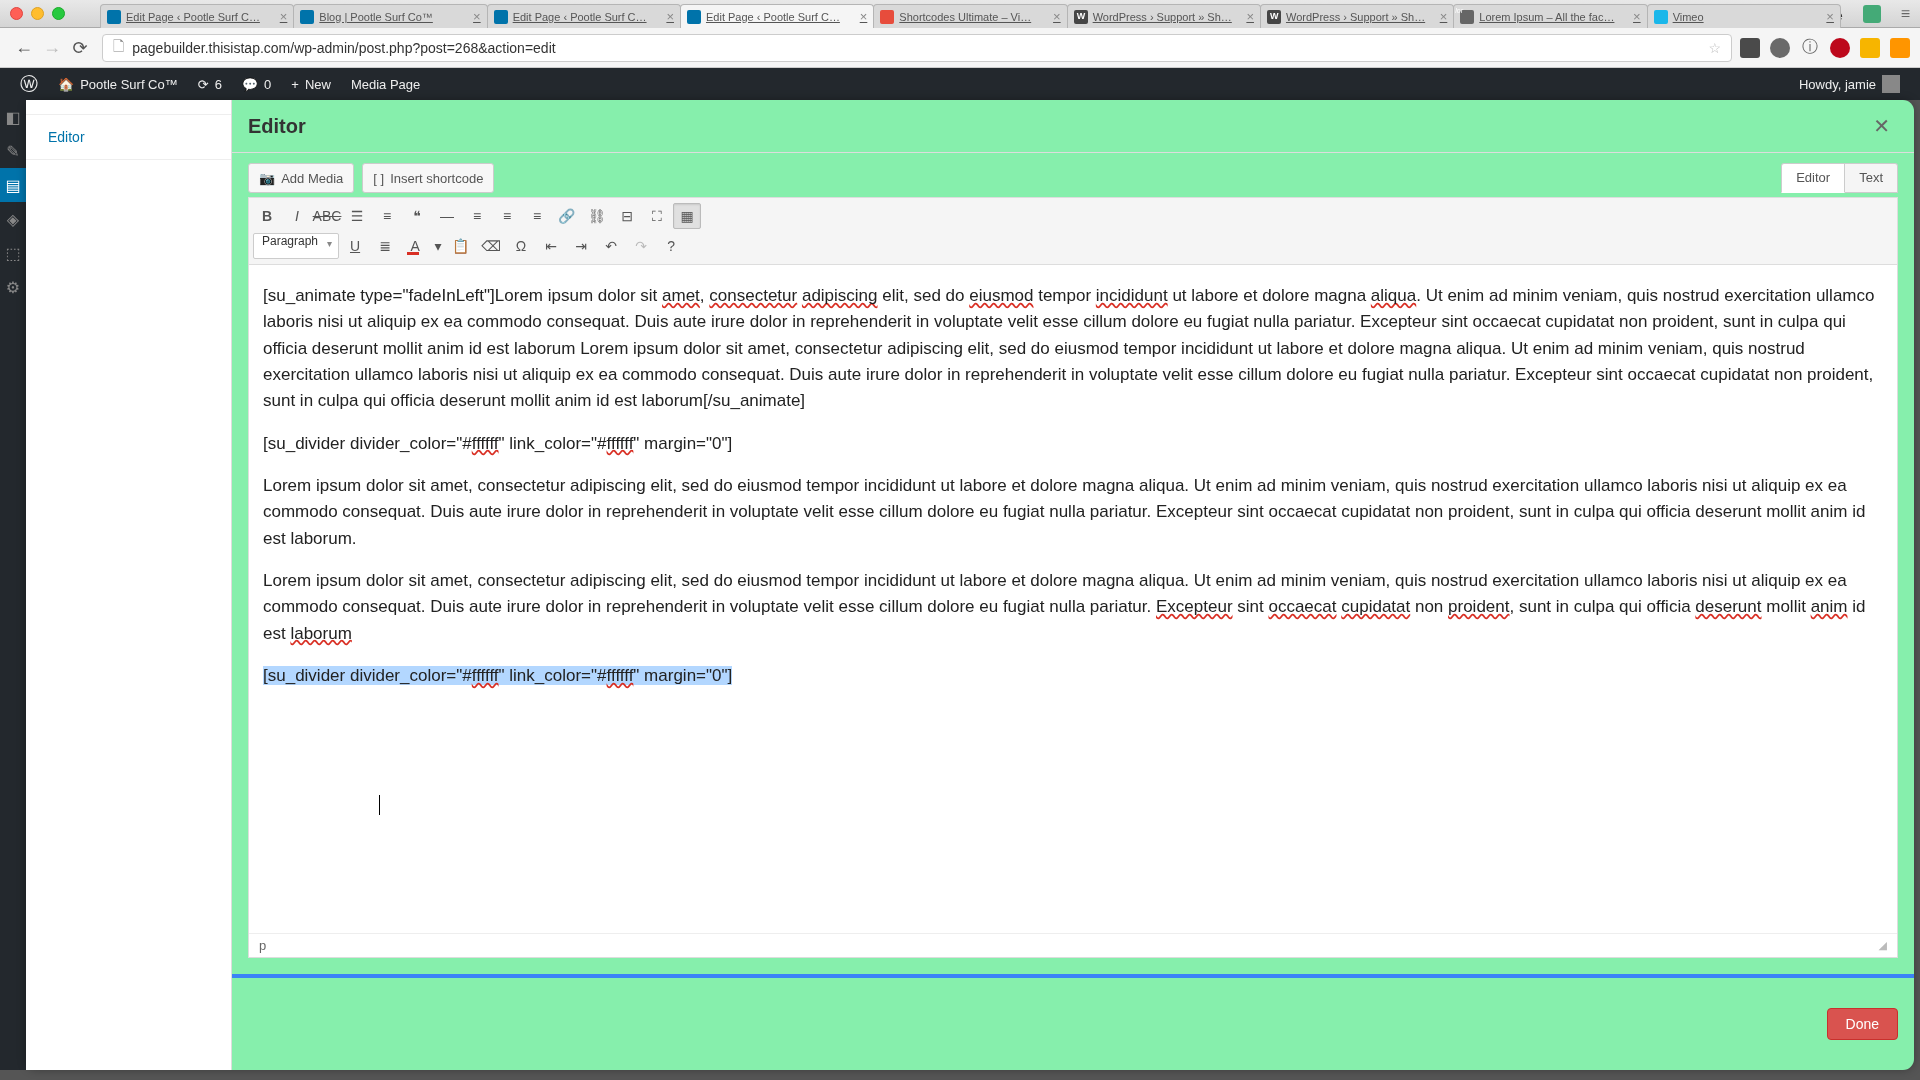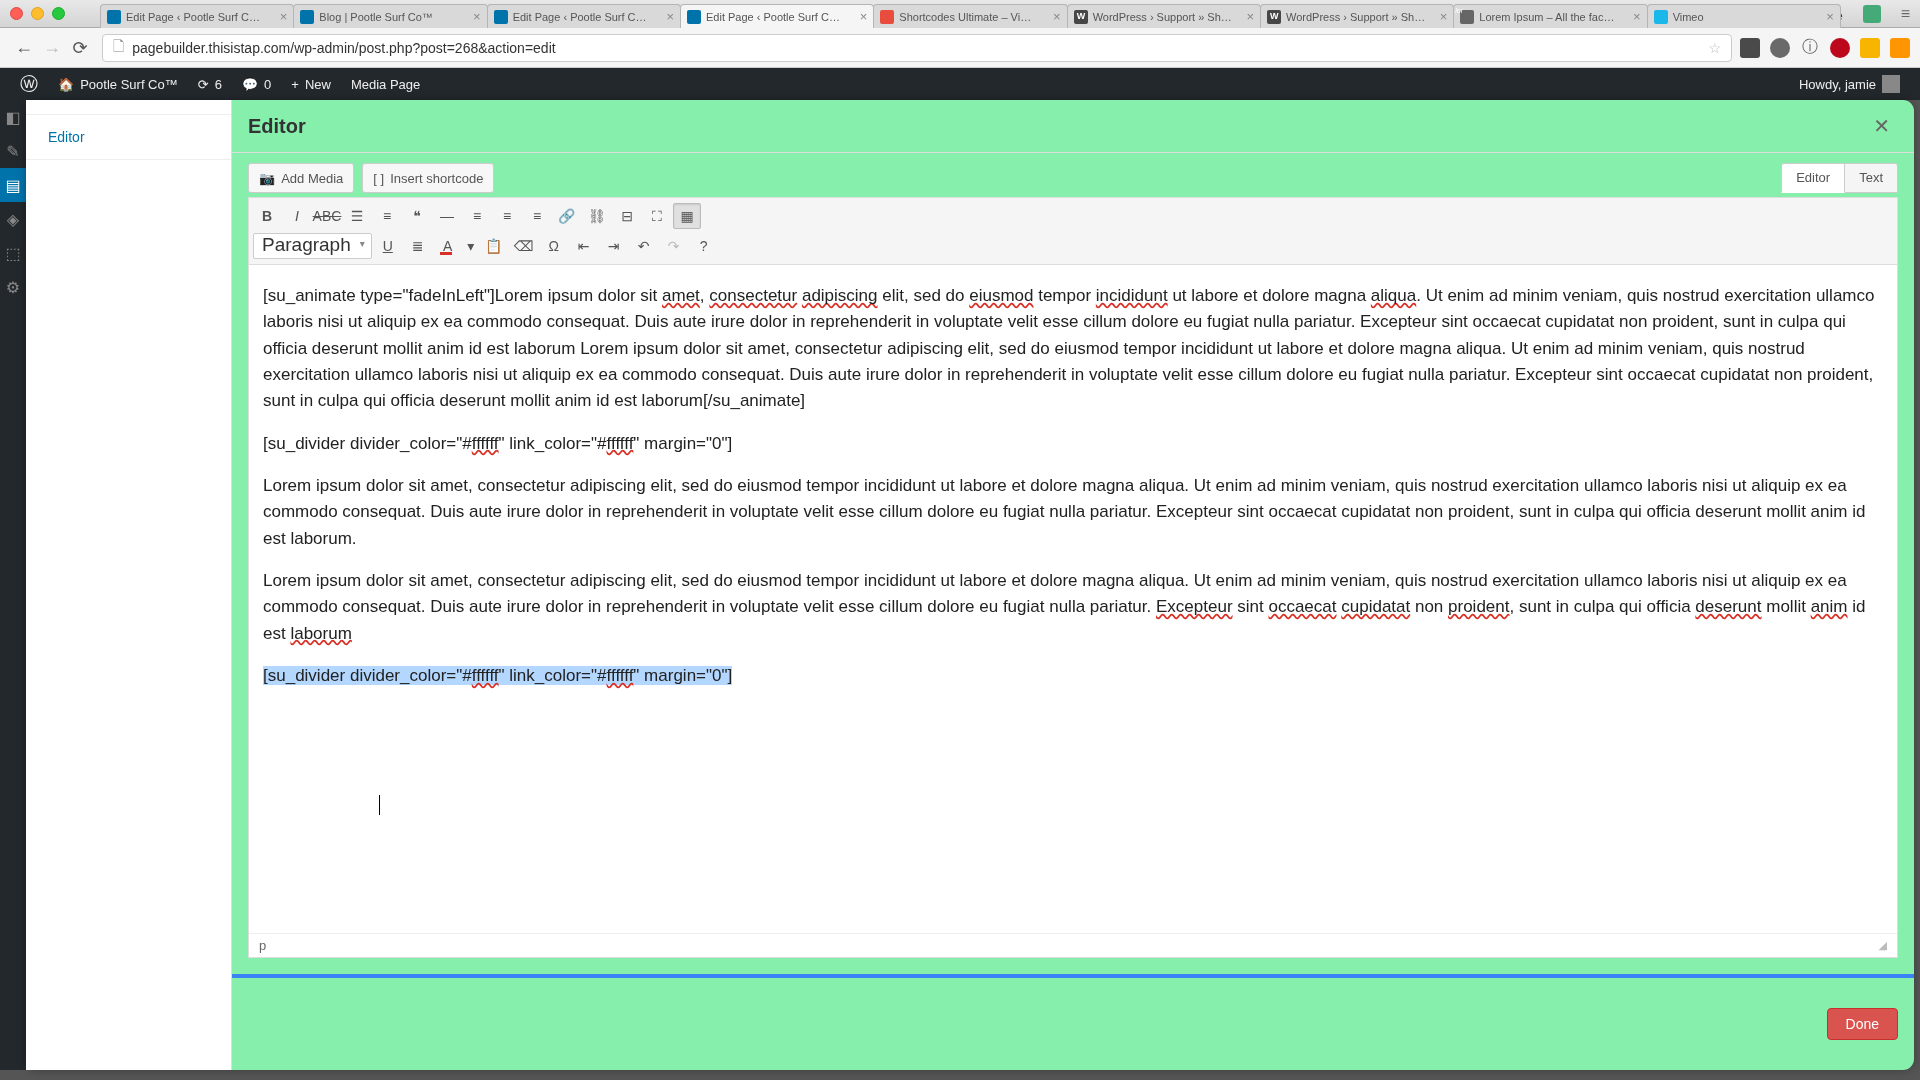--- a/index.html
+++ b/index.html
@@ -10,21 +10,21 @@
 .traffic-lights { display: flex; gap: 8px; }
 .tl { width: 13px; height: 13px; border-radius: 50%; }
 .tl.red { background: #ff5f56; border: 1px solid #e0443e; }
 .tl.yellow { background: #ffbd2e; border: 1px solid #dea123; }
 .tl.green { background: #27c93f; border: 1px solid #1aab29; }
 .mac-right { margin-left: auto; display:flex; align-items:flex-end; gap:20px; font-size:13px; color:#333;}
 .mac-avatar { width:18px; height:18px; background:#4a7; border-radius:3px;}
 
 
 .browser-tabs { position: absolute; top: 0; left: 100px; right: 80px; height: 28px; display: flex; align-items: flex-end; }
-.btab { flex: 1; max-width: 200px; height: 24px; background: #d9d9d9; border: 1px solid #b5b5b5; border-bottom: none; border-radius: 4px 4px 0 0; margin-right: -1px; display: flex; align-items: center; padding: 0 6px; font-size: 11px; color: #555; overflow: hidden; white-space: nowrap; position: relative; }
+.btab { flex: 1; max-width: 200px; height: 24px; background: #d9d9d9; border: 1px solid #b5b5b5; border-bottom: none; border-radius: 4px 4px 0 0; margin-right: -1px; display: flex; align-items: center; padding: 0 6px; font-size: 11px; color: #555; overflow: hidden; white-space: nowrap; position: relative; text-decoration: underline; }
 .btab.active { background: #f5f5f5; z-index: 2; }
 .btab .favicon { width: 14px; height: 14px; margin-right: 5px; flex-shrink: 0; }
 .btab .close { margin-left: auto; color: #888; font-size: 13px; padding-left:4px;}
 .fav-wp { background: #464646; border-radius: 2px; position:relative;}
 .fav-wp::after{content:"W"; color:#fff; font-size:9px; position:absolute; left:3px; top:1px; font-weight:bold;}
 .fav-pootle { background: #0073aa; border-radius:2px;}
 .fav-su { background: #e74c3c; border-radius:2px;}
 .fav-li { background: #666; border-radius:2px; font-style:italic;}
 .fav-li::after{content:"lor"; color:#fff; font-size:7px; position:absolute; left:1px; top:2px;}
 .fav-vimeo { background: #1ab7ea; border-radius:2px;}
@@ -73,21 +73,21 @@
 .tab-switch .ts { padding:6px 14px; border:1px solid #ccc; background:#f5f5f5; font-size:13px; color:#555; cursor:pointer;}
 .tab-switch .ts.active { background:#fff; border-bottom-color:#fff; position:relative; z-index:2;}
 .tab-switch .ts:first-child{border-radius:3px 0 0 0;}
 .tab-switch .ts:last-child{border-radius:0 3px 0 0; border-left:none;}
 
 .tinymce-wrap { border:1px solid #ddd; flex:1; display:flex; flex-direction:column; background:#fff;}
 .tm-toolbar { background:#f5f5f5; border-bottom:1px solid #ddd; padding:3px 4px;}
 .tm-row { display:flex; align-items:center; gap:2px; padding:2px 0;}
 .tm-btn { width:28px; height:26px; display:flex; align-items:center; justify-content:center; border:1px solid transparent; border-radius:2px; cursor:pointer; color:#555; font-size:14px;}
 .tm-btn.pressed { background:#e0e0e0; border-color:#bbb; box-shadow:inset 0 1px 2px rgba(0,0,0,0.1);}
-.tm-select { height:26px; border:1px solid #ccc; background:#fff; padding:0 20px 0 8px; font-size:19px; color:#333; border-radius:2px; position:relative;}
+.tm-select { height:26px; border:1px solid #ccc; background:#fff; padding:0 20px 0 8px; font-size:12px; color:#333; border-radius:2px; position:relative;}
 .tm-select::after { content:"▾"; position:absolute; right:6px; top:4px; font-size:10px; color:#888;}
 .tm-color { position:relative;}
 .tm-color::after{content:""; position:absolute; bottom:3px; left:5px; right:9px; height:3px; background:#d93025;}
 .tm-color-arrow { width:14px;}
 
 .tm-content { flex:1; padding:18px 14px; font-family: Georgia, "Times New Roman", serif; font-size:17px; line-height:1.55; color:#222; overflow:auto; position:relative;}
 .tm-content p { margin-bottom:16px;}
 .spellerr, .err { text-decoration: underline wavy #d93025; text-decoration-skip-ink:none;}
 .sel { background:#b3d7ff;}
 .caret { position:absolute; width:1px; height:20px; background:#000;}

